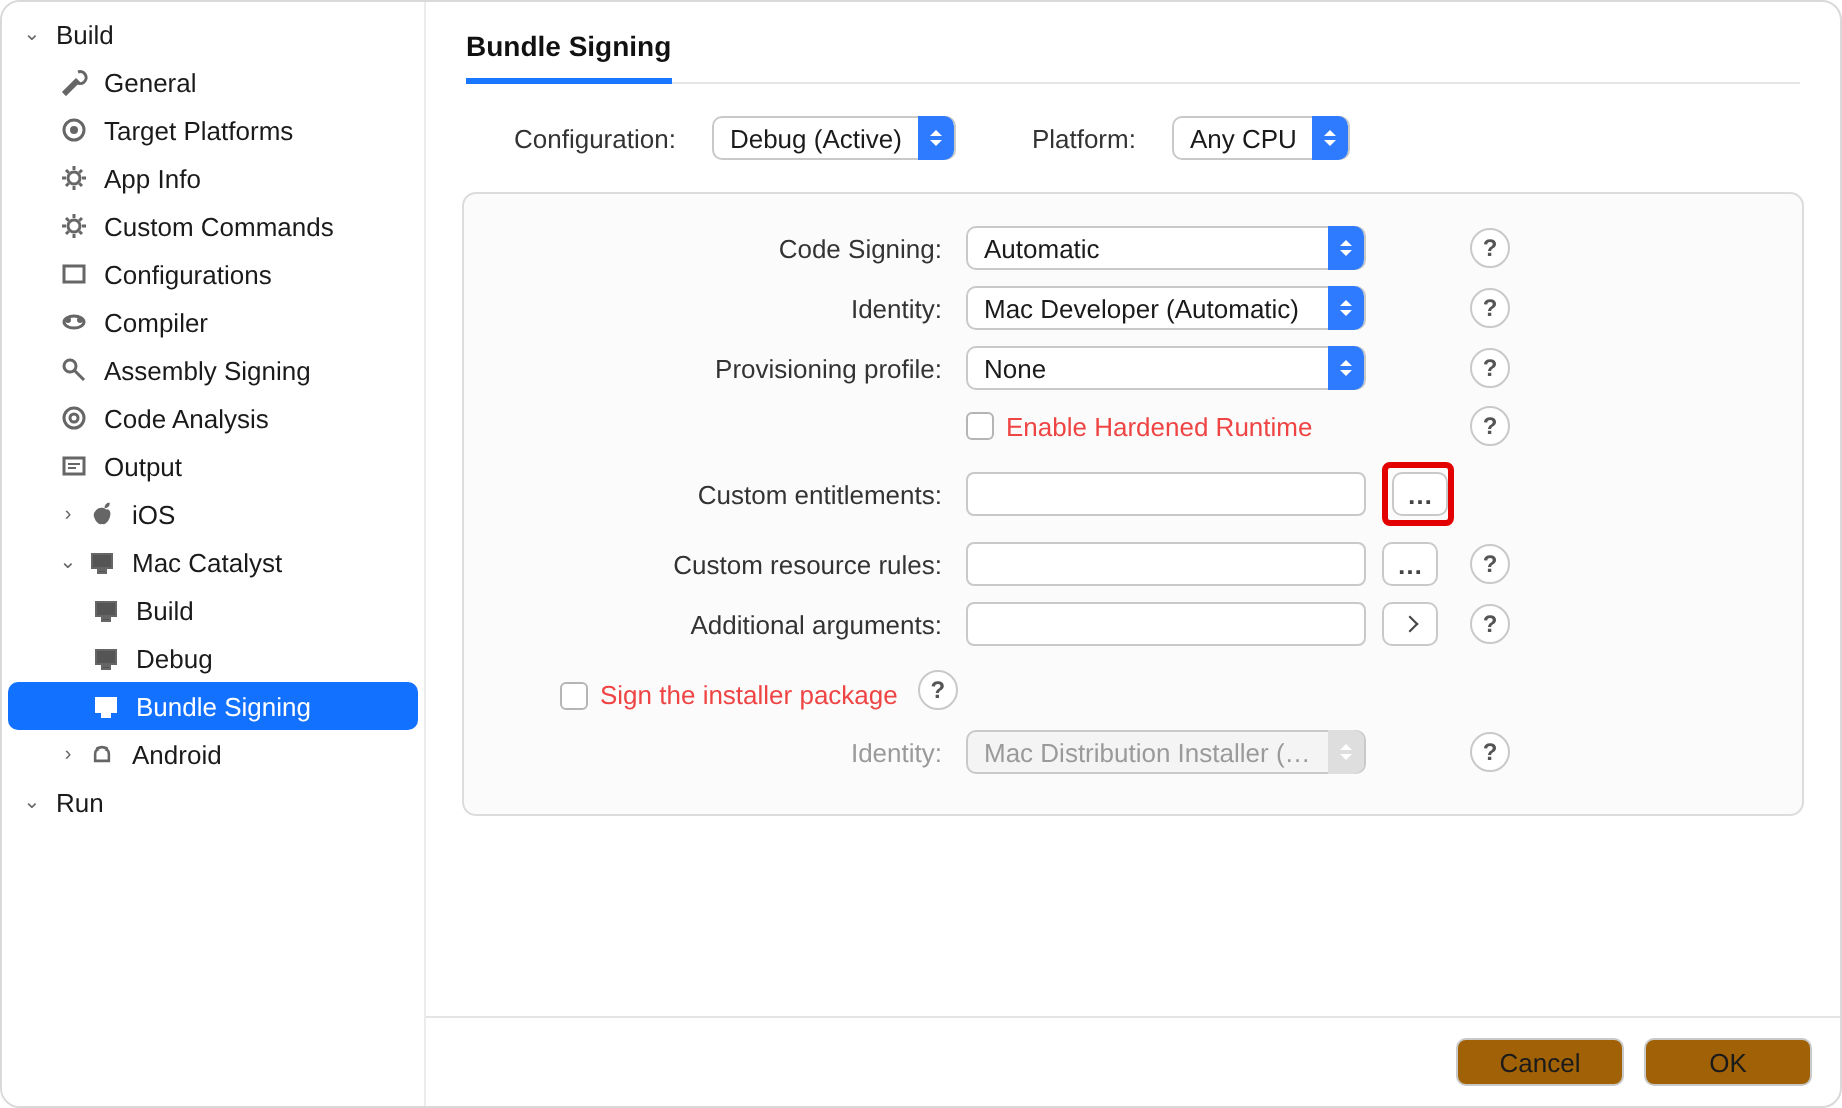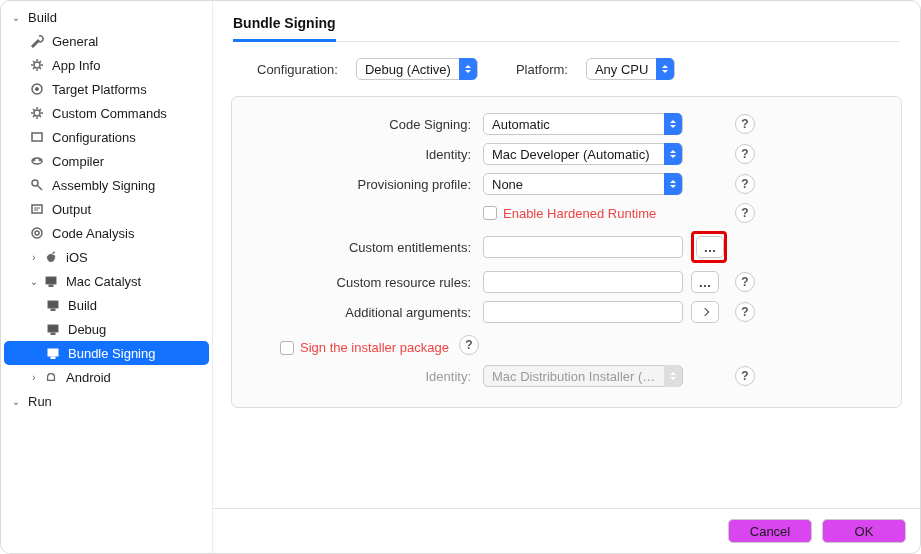--- a/index.html
+++ b/index.html
@@ -166,21 +166,21 @@
   width:14px;height:14px;border:1px solid #b5b5b5;border-radius:3px;background:#fff;display:inline-block;vertical-align:middle;margin-right:6px;
 }
 .checklabel { display:flex; align-items:center; color:#ef4444; }
 
 .footer {
   border-top:1px solid #e4e4e4;
   padding:10px 14px; display:flex; justify-content:flex-end; gap:10px;
 }
 .btn {
   min-width:84px; height:24px; border:1px solid #c9c9c9; border-radius:5px;
-  background:#d946ef; display:flex; align-items:center; justify-content:center;
+  background:#a16207; display:flex; align-items:center; justify-content:center;
 }
 
 </style>
 </head>
 <body>
 
 <div class="window">
 
 
   <div class="body">
@@ -197,35 +197,35 @@
             <svg width="14" height="14" viewBox="0 0 14 14">
               <path d="M2 12 L8 6 L9 7 L3 13 Z M9 2 a3 3 0 1 1 -1 5" fill="none" stroke-width="1.5"></path>
             </svg>
           </span>
         <span class="slabel">General</span>
       </div>
 
       <div class="tree-row lvl1">
         <span class="sicon">
             <svg width="14" height="14" viewBox="0 0 14 14">
+              <circle cx="7" cy="7" r="5" fill="none" stroke-width="1.5"></circle>
+              <circle cx="7" cy="7" r="1.5"></circle>
+            </svg>
+          </span>
+        <span class="slabel">Target Platforms</span>
+      </div>
+
+      <div class="tree-row lvl1">
+        <span class="sicon">
+            <svg width="14" height="14" viewBox="0 0 14 14">
               <circle cx="7" cy="7" r="3" fill="none" stroke-width="1.5"></circle>
               <path d="M7 1v2M7 11v2M1 7h2M11 7h2M3 3l1.4 1.4M9.6 9.6L11 11M11 3l-1.4 1.4M4.4 9.6L3 11" stroke-width="1.5"></path>
             </svg>
           </span>
         <span class="slabel">App Info</span>
-      </div>
-
-      <div class="tree-row lvl1">
-        <span class="sicon">
-            <svg width="14" height="14" viewBox="0 0 14 14">
-              <circle cx="7" cy="7" r="5" fill="none" stroke-width="1.5"></circle>
-              <circle cx="7" cy="7" r="1.5"></circle>
-            </svg>
-          </span>
-        <span class="slabel">Target Platforms</span>
       </div>
 
       <div class="tree-row lvl1">
         <span class="sicon">
             <svg width="14" height="14" viewBox="0 0 14 14">
               <circle cx="7" cy="7" r="3" fill="none" stroke-width="1.5"></circle>
               <path d="M7 1v2M7 11v2M1 7h2M11 7h2M3 3l1.4 1.4M9.6 9.6L11 11M11 3l-1.4 1.4M4.4 9.6L3 11" stroke-width="1.5"></path>
             </svg>
           </span>
         <span class="slabel">Custom Commands</span>
@@ -257,35 +257,35 @@
               <circle cx="5" cy="5" r="3" fill="none" stroke-width="1.5"></circle>
               <path d="M7 7 L12 12" stroke-width="1.5"></path>
             </svg>
           </span>
         <span class="slabel">Assembly Signing</span>
       </div>
 
       <div class="tree-row lvl1">
         <span class="sicon">
             <svg width="14" height="14" viewBox="0 0 14 14">
+              <circle cx="7" cy="7" r="5" fill="none" stroke-width="1.5"></circle>
+              <circle cx="7" cy="7" r="2" fill="none" stroke-width="1.5"></circle>
+            </svg>
+          </span>
+        <span class="slabel">Code Analysis</span>
+      </div>
+
+      <div class="tree-row lvl1">
+        <span class="sicon">
+            <svg width="14" height="14" viewBox="0 0 14 14">
               <rect x="2" y="3" width="10" height="8" fill="none" stroke-width="1.5"></rect>
               <path d="M4 6h6M4 8h4" stroke-width="1"></path>
             </svg>
           </span>
         <span class="slabel">Output</span>
-      </div>
-
-      <div class="tree-row lvl1">
-        <span class="sicon">
-            <svg width="14" height="14" viewBox="0 0 14 14">
-              <circle cx="7" cy="7" r="5" fill="none" stroke-width="1.5"></circle>
-              <circle cx="7" cy="7" r="2" fill="none" stroke-width="1.5"></circle>
-            </svg>
-          </span>
-        <span class="slabel">Code Analysis</span>
       </div>
 
       <div class="tree-row lvl1">
         <span class="disclosure">›</span>
         <span class="sicon">
             <svg width="12" height="12" viewBox="0 0 14 14">
               <path d="M9 3c0-1 1-2 2-2-0 1-1 2-2 2zM4 5c2-2 5-1 5 0 2-1 3 1 2 4-1 3-3 4-4 3-1 1-3 0-4-3-1-2 0-3 1-4z"></path>
             </svg>
           </span>
         <span class="slabel">iOS</span>

